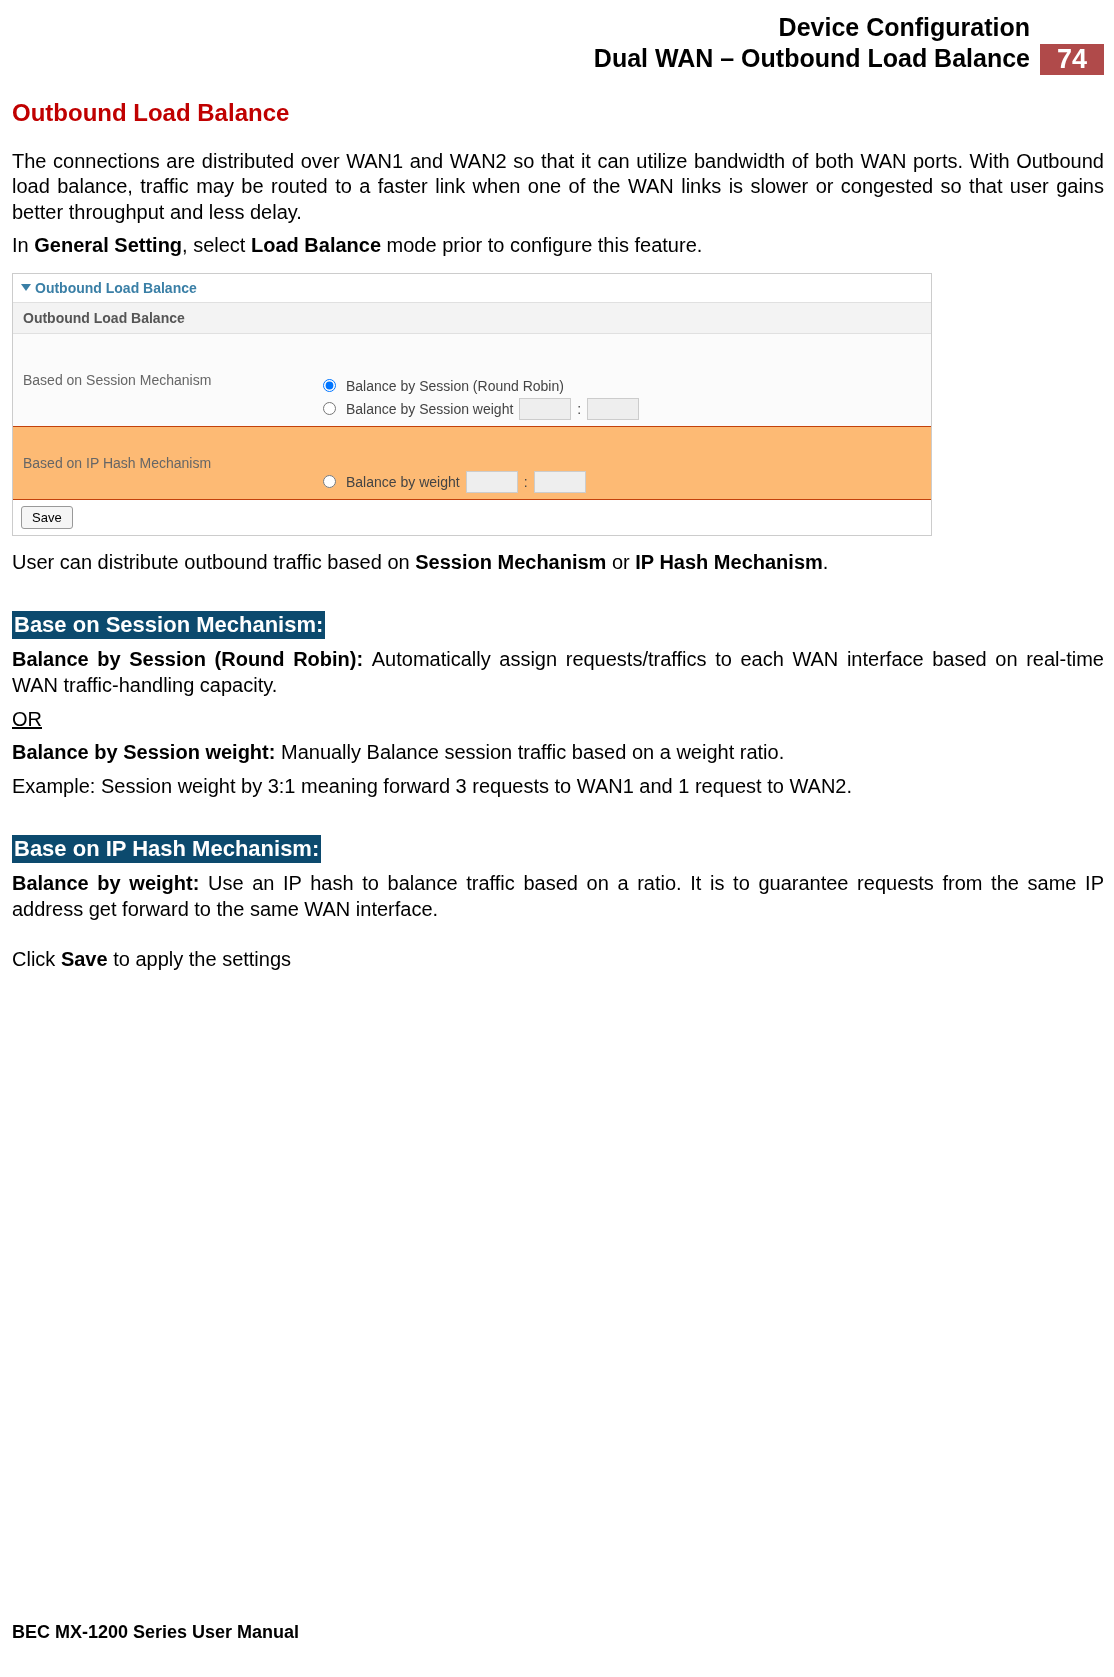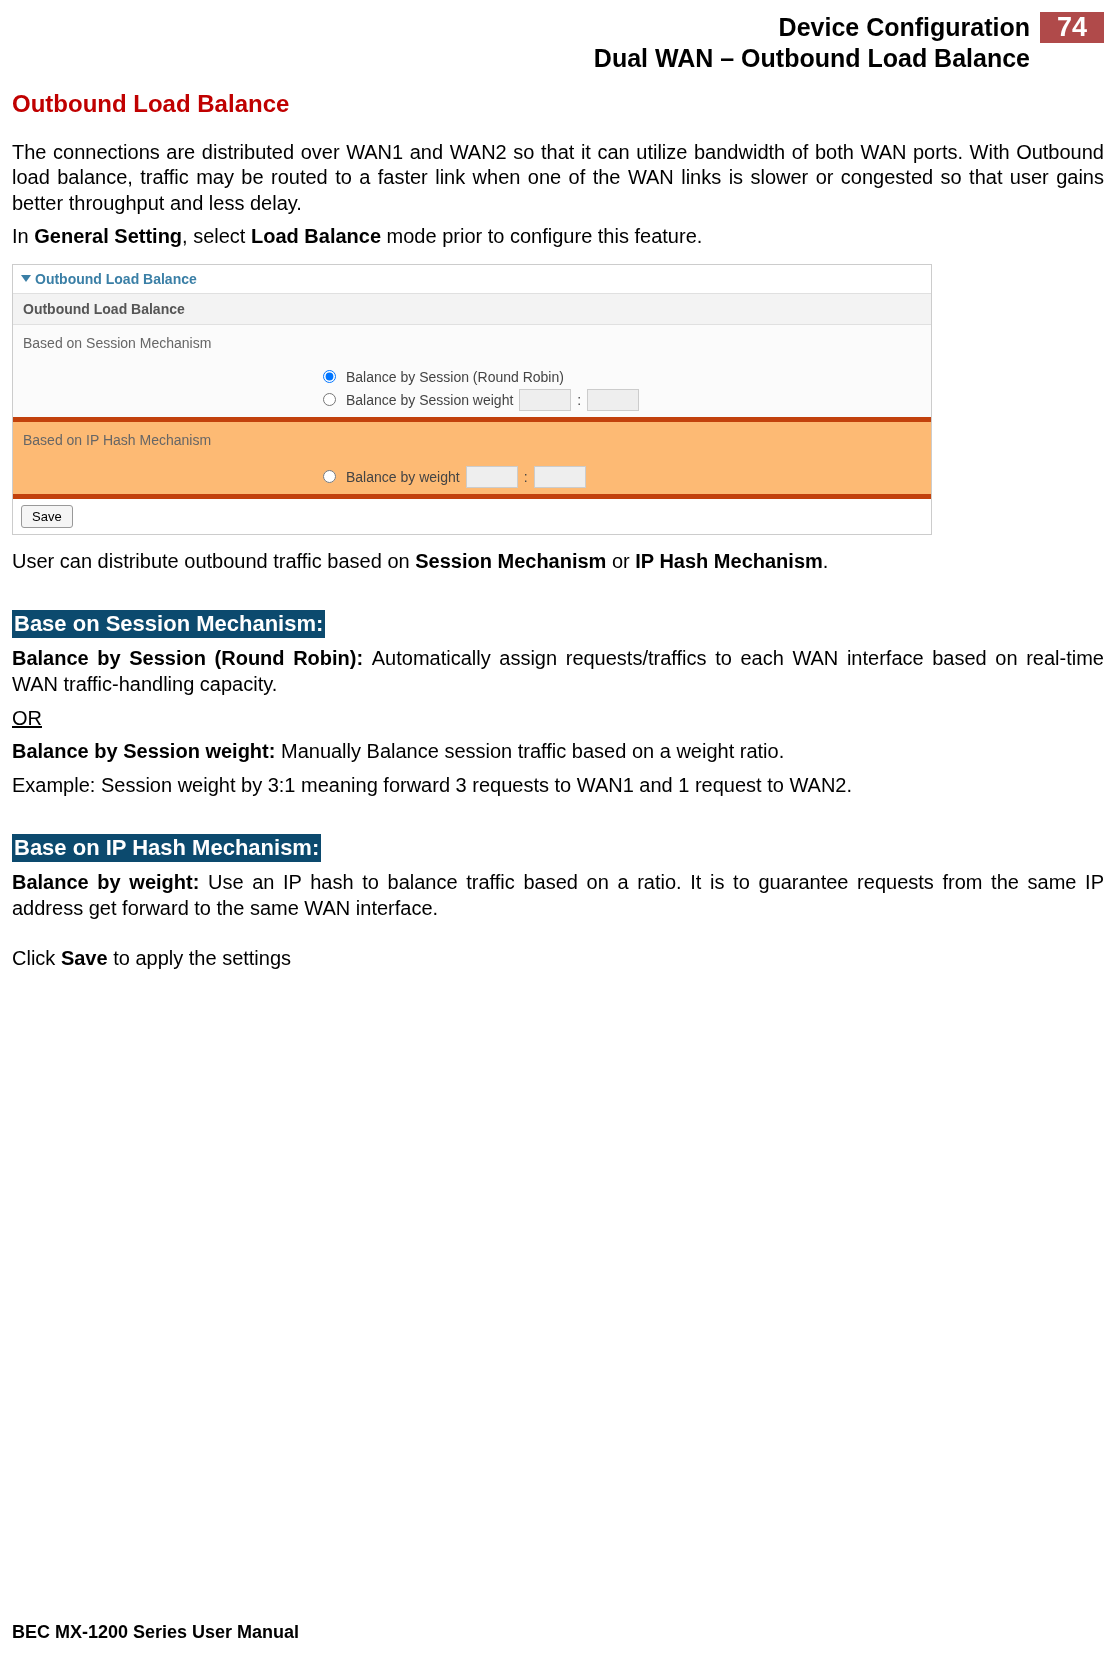--- a/index.html
+++ b/index.html
@@ -11,23 +11,23 @@
     background: #fff;
     color: #000;
   }
   .page {
     padding: 12px 10px 10px 12px;
     min-height: 1677px;
     position: relative;
   }
   .header {
     display: flex;
-    align-items: flex-start;
+    align-items: flex-end;
     justify-content: flex-end;
-    margin-bottom: 15px;
+    margin-bottom: 24px;
   }
   .header-text {
     text-align: right;
     padding-right: 10px;
     display: flex;
     flex-direction: column;
     justify-content: center;
   }
   .header-text .line {
     font-weight: bold;
@@ -100,23 +100,23 @@
   }
   .ui-subheader {
     background: #f3f3f3;
     color: #555;
     font-weight: bold;
     padding: 7px 10px;
     border-bottom: 1px solid #e0e0e0;
   }
   .ui-row {
     display: flex;
-    align-items: flex-start;
+    align-items: center;
     background: #fbfbfb;
-    border-bottom: 5px solid #c2410c;
+    border-bottom: 1px solid #c2410c;
   }
   .ui-row.alt { background: #fdba74; }
   .ui-label {
     width: 300px;
     padding: 10px 10px;
     color: #666;
   }
   .ui-ctrl {
     flex: 1;
     padding: 6px 10px;

